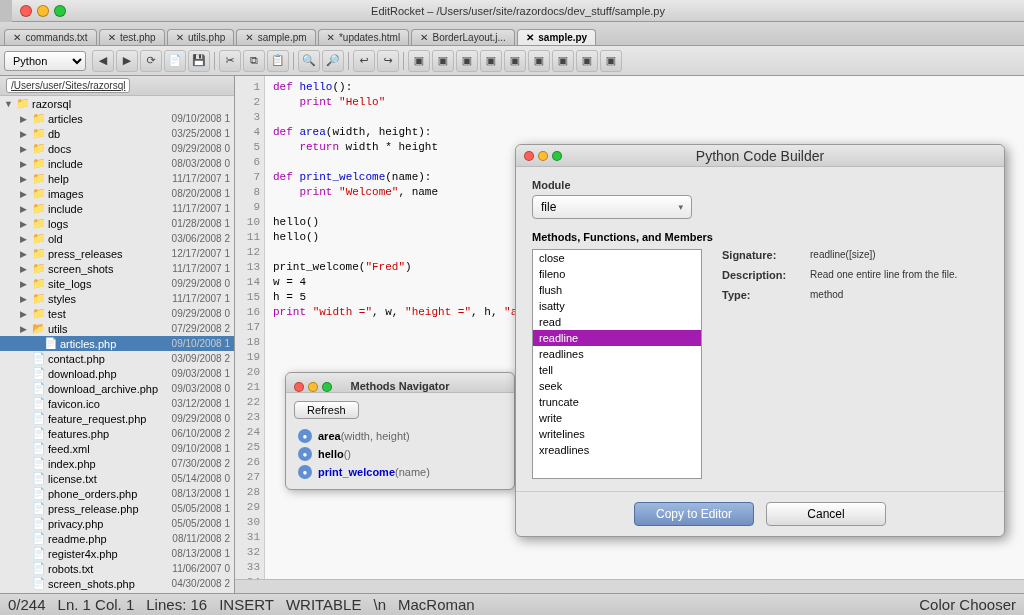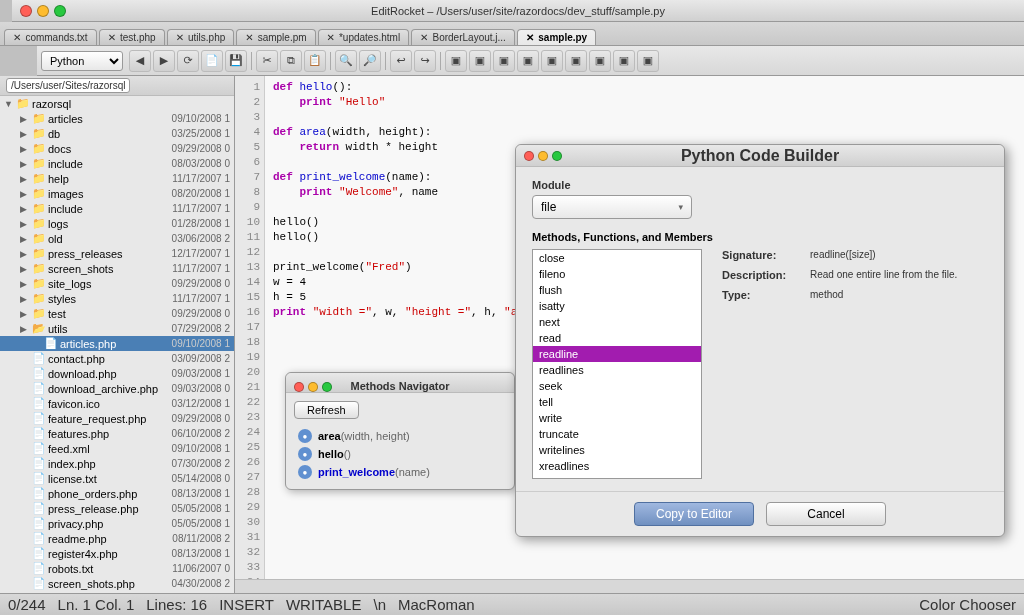--- a/index.html
+++ b/index.html
@@ -78,21 +78,20 @@
 
     
     .toolbar {
       background: linear-gradient(to bottom, #e8e8e8, #d8d8d8);
       height: 30px;
       display: flex;
       align-items: center;
       padding: 0 4px;
       border-bottom: 1px solid #999;
       gap: 2px;
-      margin-left: 37px;
     }
     .toolbar-lang {
       display: flex;
       align-items: center;
       margin-right: 4px;
     }
     .lang-select {
       font-size: 11px;
       padding: 1px 4px;
       background: linear-gradient(to bottom, #fff, #e8e8e8);
@@ -140,20 +139,21 @@
       align-items: center;
       gap: 4px;
     }
     .sidebar-path {
       background: #fff;
       border: 1px solid #999;
       border-radius: 3px;
       padding: 1px 4px;
       font-size: 10px;
       color: #333;
+      text-decoration: underline;
     }
     .sidebar-tree {
       flex: 1;
       overflow-y: auto;
       overflow-x: hidden;
     }
     .tree-item {
       display: flex;
       align-items: center;
       padding: 1px 4px;
@@ -221,21 +221,21 @@
       line-height: 15px;
     }
     .code-text {
       flex: 1;
       padding: 4px 8px;
       overflow: auto;
       white-space: pre;
       color: #000;
       line-height: 15px;
     }
-    .kw { color: #aa00aa; font-weight: bold; }
+    .kw { color: #aa00aa; font-weight: normal; }
     .fn-name { color: #0000cc; }
     .str { color: #cc0000; }
 
     
     .status-bar {
       background: linear-gradient(to bottom, #d8d8d8, #c8c8c8);
       height: 22px;
       border-top: 1px solid #999;
       display: flex;
       align-items: center;
@@ -348,22 +348,22 @@
       display: flex;
       align-items: center;
       padding: 0 8px;
       border-bottom: 1px solid #bbb;
       position: relative;
     }
     .builder-title {
       position: absolute;
       left: 50%;
       transform: translateX(-50%);
-      font-size: 16px;
-      font-weight: bold;
+      font-size: 14px;
+      font-weight: normal;
       color: #333;
     }
     .builder-body {
       padding: 12px 16px;
     }
     .builder-section-label {
       font-size: 11px;
       font-weight: bold;
       color: #333;
       margin-bottom: 4px;
@@ -840,28 +840,27 @@
         </div>
       </div>
       <div class="methods-label">Methods, Functions, and Members</div>
       <div class="builder-cols">
         <div>
           <div class="methods-list-box">
             <div class="mlist-item">close</div>
             <div class="mlist-item">fileno</div>
             <div class="mlist-item">flush</div>
             <div class="mlist-item">isatty</div>
-            <div class="mlist-item">next</div>
             <div class="mlist-item">read</div>
             <div class="mlist-item selected">readline</div>
             <div class="mlist-item">readlines</div>
+            <div class="mlist-item">tell</div>
             <div class="mlist-item">seek</div>
-            <div class="mlist-item">tell</div>
+            <div class="mlist-item">truncate</div>
             <div class="mlist-item">write</div>
-            <div class="mlist-item">truncate</div>
             <div class="mlist-item">writelines</div>
             <div class="mlist-item">xreadlines</div>
           </div>
         </div>
         <div class="builder-right">
           <div class="info-row">
             <span class="info-label">Signature:</span>
             <span class="info-value">readline([size])</span>
           </div>
           <div class="info-row">

